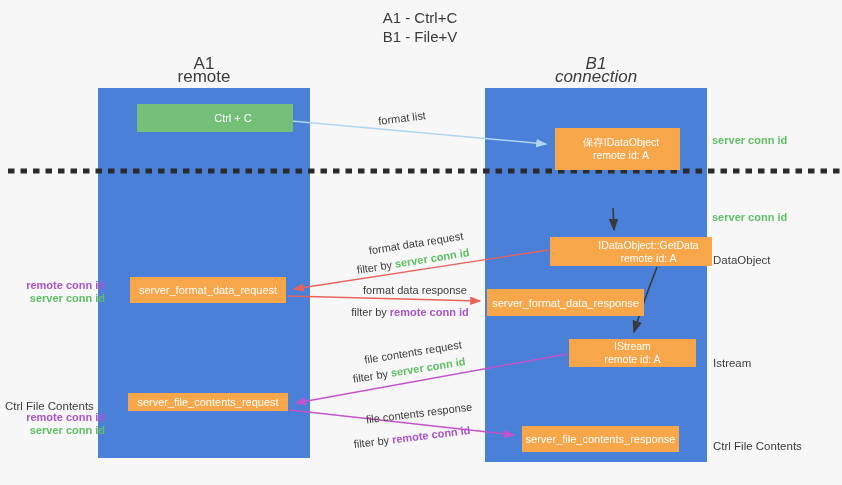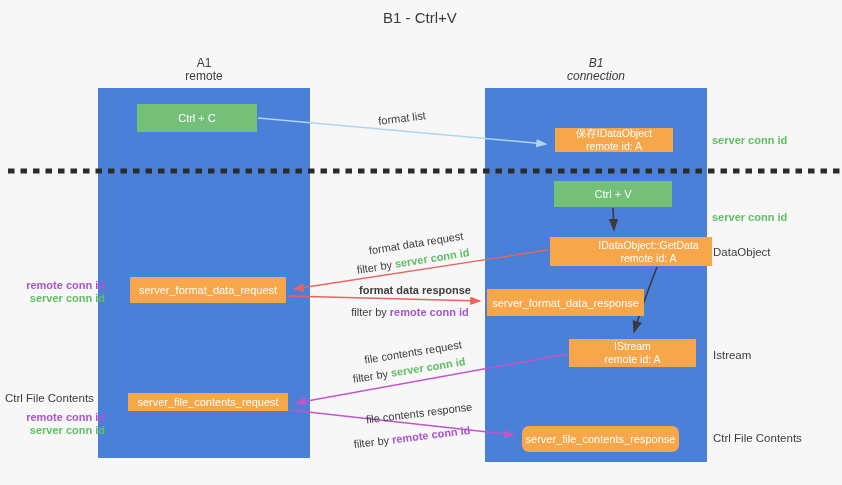--- a/index.html
+++ b/index.html
@@ -12,58 +12,59 @@
   #stage{
     position:relative; width:842px; height:485px; background:var(--bg);
     font-family:"Liberation Sans", sans-serif; color:var(--text-dark);
     overflow:hidden;
   }
   .title{
     position:absolute; left:330px; top:8px; width:180px;
     text-align:center; font-size:15px; line-height:19px; color:#3a3a3a;
   }
   .col-header{
-    position:absolute; text-align:center; font-size:12px; line-height:13px;
+    position:absolute; text-align:center; font-size:17px; line-height:13px;
     color:var(--text-dark); width:120px;
   }
   .column{ position:absolute; background:var(--column-blue); }
   .box{
     position:absolute; display:flex; align-items:center; justify-content:center;
     color:#fff; font-size:11px; text-align:center; white-space:nowrap;
   }
   .box.green{ background:var(--box-green); }
   .box.orange{ background:var(--box-orange); }
   .box.two-line{ flex-direction:column; line-height:13px; }
   .lbl{
     position:absolute; font-size:11px; color:var(--text-dark); white-space:nowrap;
   }
   .lbl.c{ transform:translate(-50%,-50%); }
   .lbl.r9{ transform:translate(-50%,-50%) rotate(-9deg); }
   .lbl.r7{ transform:translate(-50%,-50%) rotate(-7deg); }
   .green-t{ color:var(--text-green); font-weight:700; }
   .purple-t{ color:var(--text-purple); font-weight:700; }
-  .side-plain{ font-size:11.5px; }
+  .side-plain{ font-size:11.5px;margin-top:8px; }
   svg.overlay{ position:absolute; left:0; top:0; pointer-events:none; }
   .a-blue{ stroke:var(--arrow-lightblue); stroke-width:1.4; fill:none; }
   .a-black{ stroke:var(--arrow-black); stroke-width:1.6; fill:none; }
   .a-red{ stroke:var(--arrow-red); stroke-width:1.4; fill:none; }
   .a-magenta{ stroke:var(--arrow-magenta); stroke-width:1.4; fill:none; }
   .dotted{ stroke:#2b2b2b; stroke-width:5; stroke-dasharray:6.5 6; fill:none; }
   #m-blue path{ fill:var(--arrow-lightblue); }
   #m-black path{ fill:var(--arrow-black); }
   #m-red path{ fill:var(--arrow-red); }
   #m-magenta path{ fill:var(--arrow-magenta); }
 </style>
 </head>
 <body>
 
 <div id="stage">
 
   <div class="title">
-    <div>B1 - Ctrl+V</div>
+    <div>A1 - Ctrl+C</div>
+    <div>B1 - File+V</div>
   </div>
 
   <div class="col-header" style="left:144px; top:57px;">
     <div>A1</div>
     <div>remote</div>
   </div>
   <div class="col-header" style="left:536px; top:57px;font-style:italic;">
     <div>B1</div>
     <div>connection</div>
   </div>
@@ -89,32 +90,29 @@
     <line class="dotted" x1="8" y1="171" x2="842" y2="171"></line>
     <path class="a-blue" d="M258,118 L546,144" marker-end="url(#m-blue)"></path>
     <path class="a-black" d="M613,208 L614,230" marker-end="url(#m-black)"></path>
     <path class="a-red" d="M548,250 L294,289" marker-end="url(#m-red)"></path>
     <path class="a-red" d="M288,296 L480,301" marker-end="url(#m-red)"></path>
     <path class="a-black" d="M657,267 Q643,303 634,332" marker-end="url(#m-black)"></path>
     <path class="a-magenta" d="M567,354 L296,403" marker-end="url(#m-magenta)"></path>
     <path class="a-magenta" d="M290,410 L514,435" marker-end="url(#m-magenta)"></path>
   </svg>
 
-  <div class="box green" style="left:137px; top:104px; width:120px; height:28px;">
+  <div class="box green" style="left:137px; top:104px; width:120px; height:28px;padding-left:36px;">
     <span>Ctrl + C</span>
   </div>
 
-  <div class="box orange two-line" style="left:555px; top:128px; width:118px; height:24px; font-size:10.5px;">
+  <div class="box orange two-line" style="left:555px; top:128px; width:118px; height:42px; font-size:10.5px;padding-left:7px;">
     <span>保存IDataObject</span>
     <span>remote id: A</span>
   </div>
 
-  <div class="box green" style="left:554px; top:181px; width:118px; height:26px;">
-    <span>Ctrl + V</span>
-  </div>
 
   <div class="box orange two-line" style="left:550px; top:237px; width:127px; height:29px; font-size:10.5px;padding-left:35px;">
     <span>IDataObject::GetData</span>
     <span>remote id: A</span>
   </div>
 
   <div class="box orange" style="left:487px; top:289px; width:157px; height:27px;">
     <span>server_format_data_response</span>
   </div>
 
@@ -124,33 +122,33 @@
 
   <div class="box orange two-line" style="left:569px; top:339px; width:127px; height:28px; font-size:10.5px;">
     <span>IStream</span>
     <span>remote id: A</span>
   </div>
 
   <div class="box orange" style="left:128px; top:393px; width:160px; height:18px;">
     <span>server_file_contents_request</span>
   </div>
 
-  <div class="box orange" style="left:522px; top:426px; width:157px; height:26px;border-radius:7px;">
+  <div class="box orange" style="left:522px; top:426px; width:157px; height:26px;">
     <span>server_file_contents_response</span>
   </div>
 
   <div class="lbl r7" style="left:402px; top:118px;">format list</div>
 
   <div class="lbl r9" style="left:416px; top:243px;">format data request</div>
   <div class="lbl r9" style="left:413px; top:261px;">
     <span>filter by</span>
     <span class="green-t">server conn id</span>
   </div>
 
-  <div class="lbl c" style="left:415px; top:290px;font-weight:bold;">format data response</div>
+  <div class="lbl c" style="left:415px; top:290px;">format data response</div>
   <div class="lbl c" style="left:410px; top:312px;">
     <span>filter by</span>
     <span class="purple-t">remote conn id</span>
   </div>
 
   <div class="lbl r9" style="left:413px; top:352px;">file contents request</div>
   <div class="lbl r9" style="left:409px; top:370px;">
     <span>filter by</span>
     <span class="green-t">server conn id</span>
   </div>

